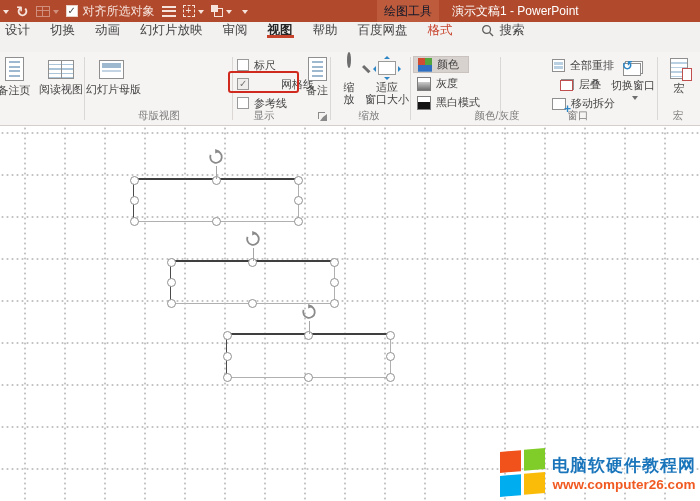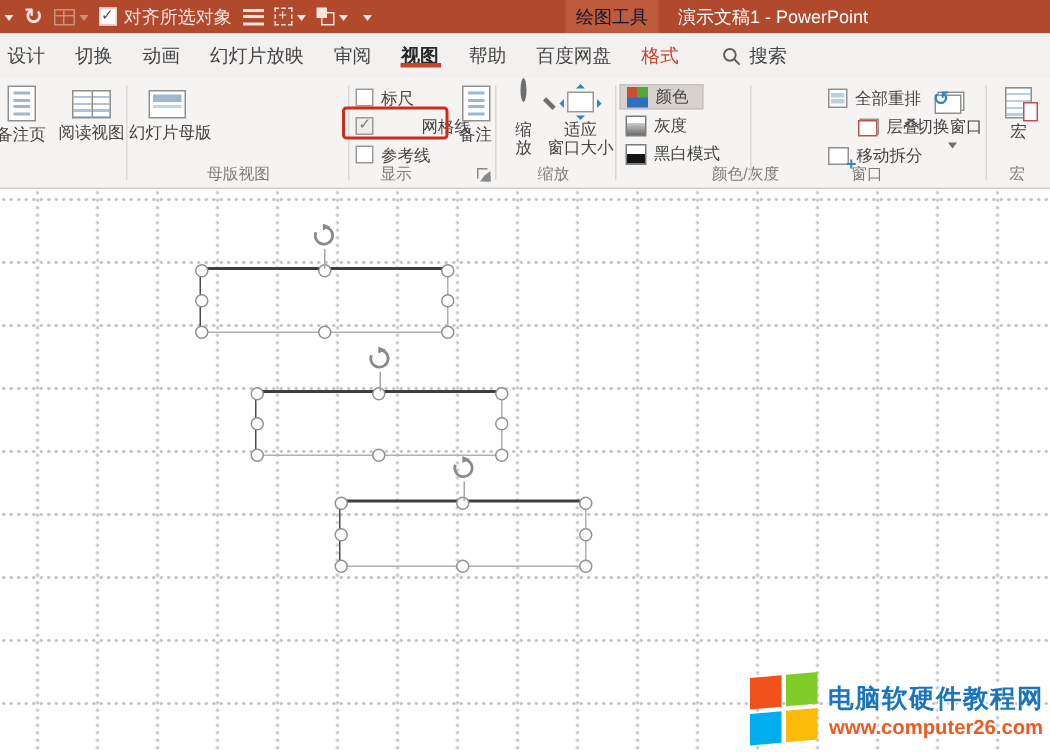--- a/index.html
+++ b/index.html
@@ -23,21 +23,21 @@
   .ic-ham::after { content:""; position:absolute; left:0; right:0; top:2.5px; height:2px; background:currentColor; }
   .ic-pos { display:inline-block; width:12px; height:12px; border:1px dashed currentColor; position:relative; }
   .ic-pos::after { content:"+"; position:absolute; left:2px; top:-1px; font-size:10px; line-height:12px; }
   .ic-arrq { display:inline-block; width:12px; height:12px; position:relative; }
   .ic-arrq::before { content:""; position:absolute; left:0; top:0; width:7px; height:7px; background:currentColor; }
   .ic-arrq::after { content:""; position:absolute; right:0; bottom:0; width:7px; height:7px; border:1px solid currentColor; }
   .ctx-header { position:absolute; left:377px; top:0; width:62px; height:22px; background:#bd5b3c; color:#0f172a; font-size:12px; display:flex; align-items:center; justify-content:center; }
   .win-title { position:absolute; left:452px; top:0; height:22px; display:flex; align-items:center; color:#fff; font-size:12px; }
 
   
-  .tabrow { position:absolute; left:0; top:22px; width:700px; height:30px; background:#f3f1f0; display:flex; align-items:center; }
+  .tabrow { position:absolute; left:0; top:22px; width:700px; height:30px; background:#f3f1f0; display:flex; align-items:flex-start; }
   #tabs { display:flex; margin-left:-5px; }
   .tab { position:relative; display:flex; align-items:center; padding:0 10px; font-size:12.5px; color:#444; cursor:default; white-space:nowrap; }
   .tab.active { color:#262626; font-weight:bold; }
   .tab.active::after { content:""; position:absolute; left:9px; right:9px; bottom:1px; height:3px; background:#c8432c; }
   .tab.contextual { color:#c8432c; }
   .searchbox { display:flex; align-items:center; gap:6px; font-size:12.5px; color:#444; margin-left:18px; }
 
   
   .ribbon { position:absolute; left:0; top:52px; width:700px; height:74px; background:#f6f4f3; border-bottom:1px solid #d2cfcd; font-size:11px; color:#444; }
   .gdiv { position:absolute; top:5px; bottom:5px; width:1px; background:#dad7d5; }
@@ -272,21 +272,21 @@
       <span class="ic-bw"></span>
       <span>黑白模式</span>
     </div>
     <div class="grouplabel" style="left:410px; width:88px;margin-left:43px;">颜色/灰度</div>
     <div class="gdiv" style="left:500px;"></div>
 
     <div class="smbtn" style="left:548px; top:5px;">
       <span class="ic-arrall"></span>
       <span>全部重排</span>
     </div>
-    <div class="smbtn" style="left:568px; top:24px;justify-content:flex-end;">
+    <div class="smbtn" style="left:556px; top:24px;justify-content:flex-end;">
       <span class="ic-cas"></span>
       <span>层叠</span>
     </div>
     <div class="smbtn" style="left:548px; top:43px;">
       <span class="ic-split"></span>
       <span>移动拆分</span>
     </div>
     <div class="bigbtn" style="left:610px; width:46px;">
       <span class="ic ic-sw">
           <b>↺</b>

